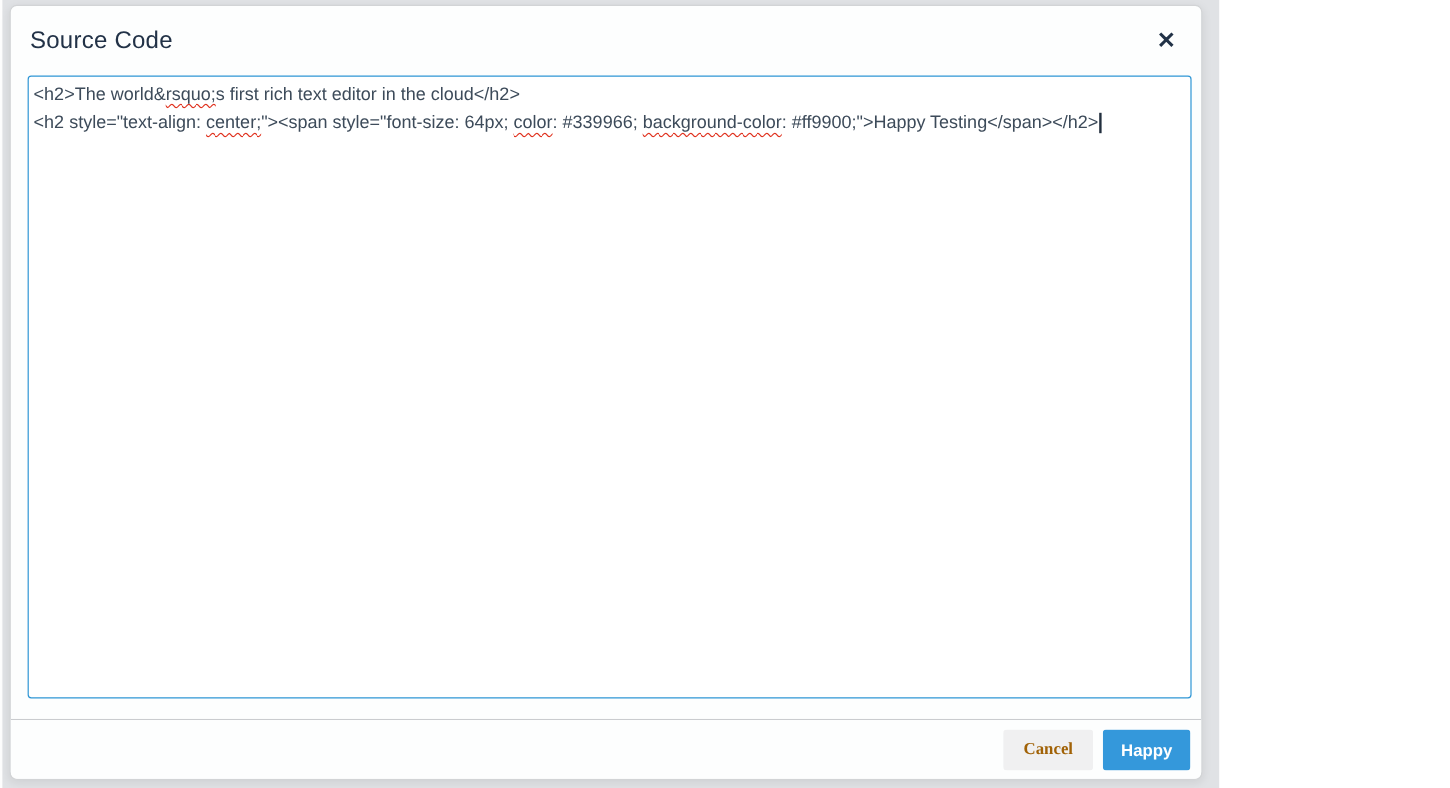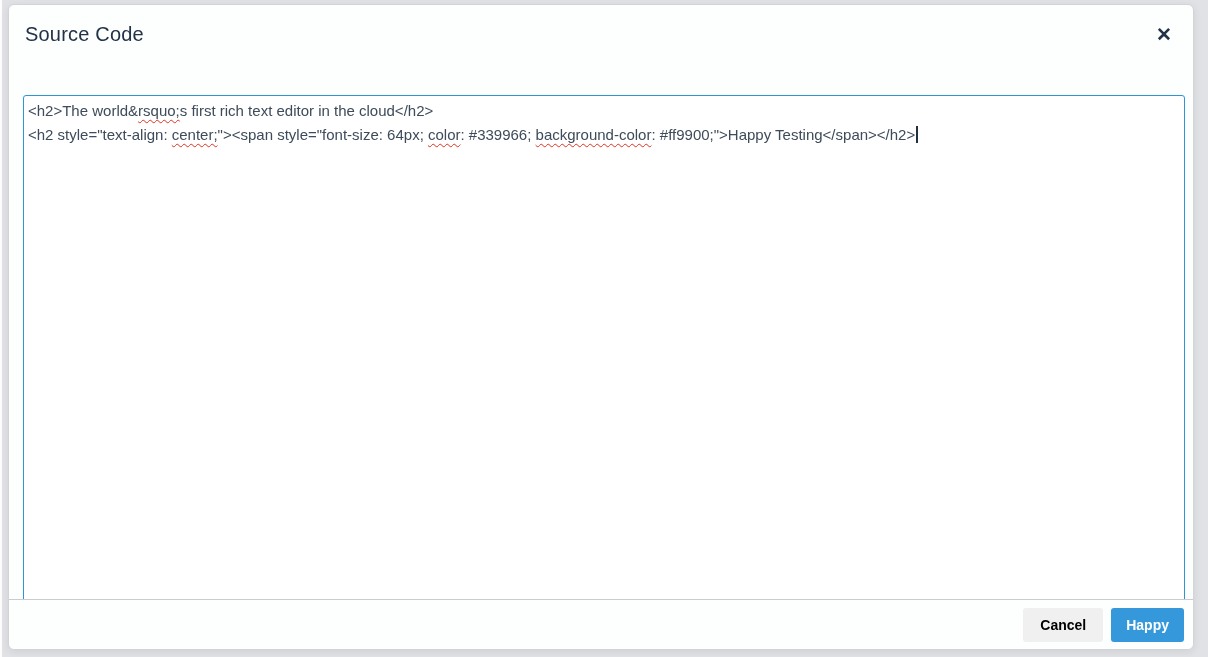--- a/index.html
+++ b/index.html
@@ -3,21 +3,21 @@
 <meta charset="utf-8">
 <style>
   * { margin: 0; padding: 0; box-sizing: border-box; }
   html, body {
     width: 1208px; height: 657px;
     font-family: "Liberation Sans", sans-serif;
     overflow: hidden;
   }
   .page {
     position: relative;
-    width: 1208px; height: 657px;
+    width: 1016px; height: 657px;
     background: #e0e2e5;
   }
   .page::before { 
     content: "";
     position: absolute; left: 0; top: 0;
     width: 2px; height: 100%;
     background: #fdfdfd;
   }
   .dialog {
     position: absolute;
@@ -66,21 +66,20 @@
     border-radius: 3px;
     padding: 3px 4px;
     font-family: "Liberation Sans", sans-serif;
     font-size: 15px;
     line-height: 24px;
     color: var(--code-color, #3d4b5a);
     overflow: auto;
     cursor: text;
     white-space: pre-wrap;
     word-break: break-word;
-    margin-top: 32px;
   }
   .code-line { min-height: 24px; }
   .misspelled {
     text-decoration-line: underline;
     text-decoration-style: wavy;
     text-decoration-color: var(--spell-color, #e0321f);
     text-decoration-thickness: 1px;
     text-underline-offset: 3px;
   }
   .caret {
@@ -106,21 +105,22 @@
     padding: 0 16px;
     border: 1px solid transparent;
     border-radius: 3px;
     font-family: "Liberation Sans", sans-serif;
     font-size: 14px;
     font-weight: 700;
     cursor: pointer;
   }
   .btn-secondary {
     background: #f0f0f1;
-    color: #000000;
+    color: #a16207;
+    font-family: Liberation Serif, serif;
   }
   .btn-primary {
     background: var(--primary-color, #3498db);
     color: #ffffff;
     padding: 0 14px;
   }
 </style>
 </head>
 <body>
 

